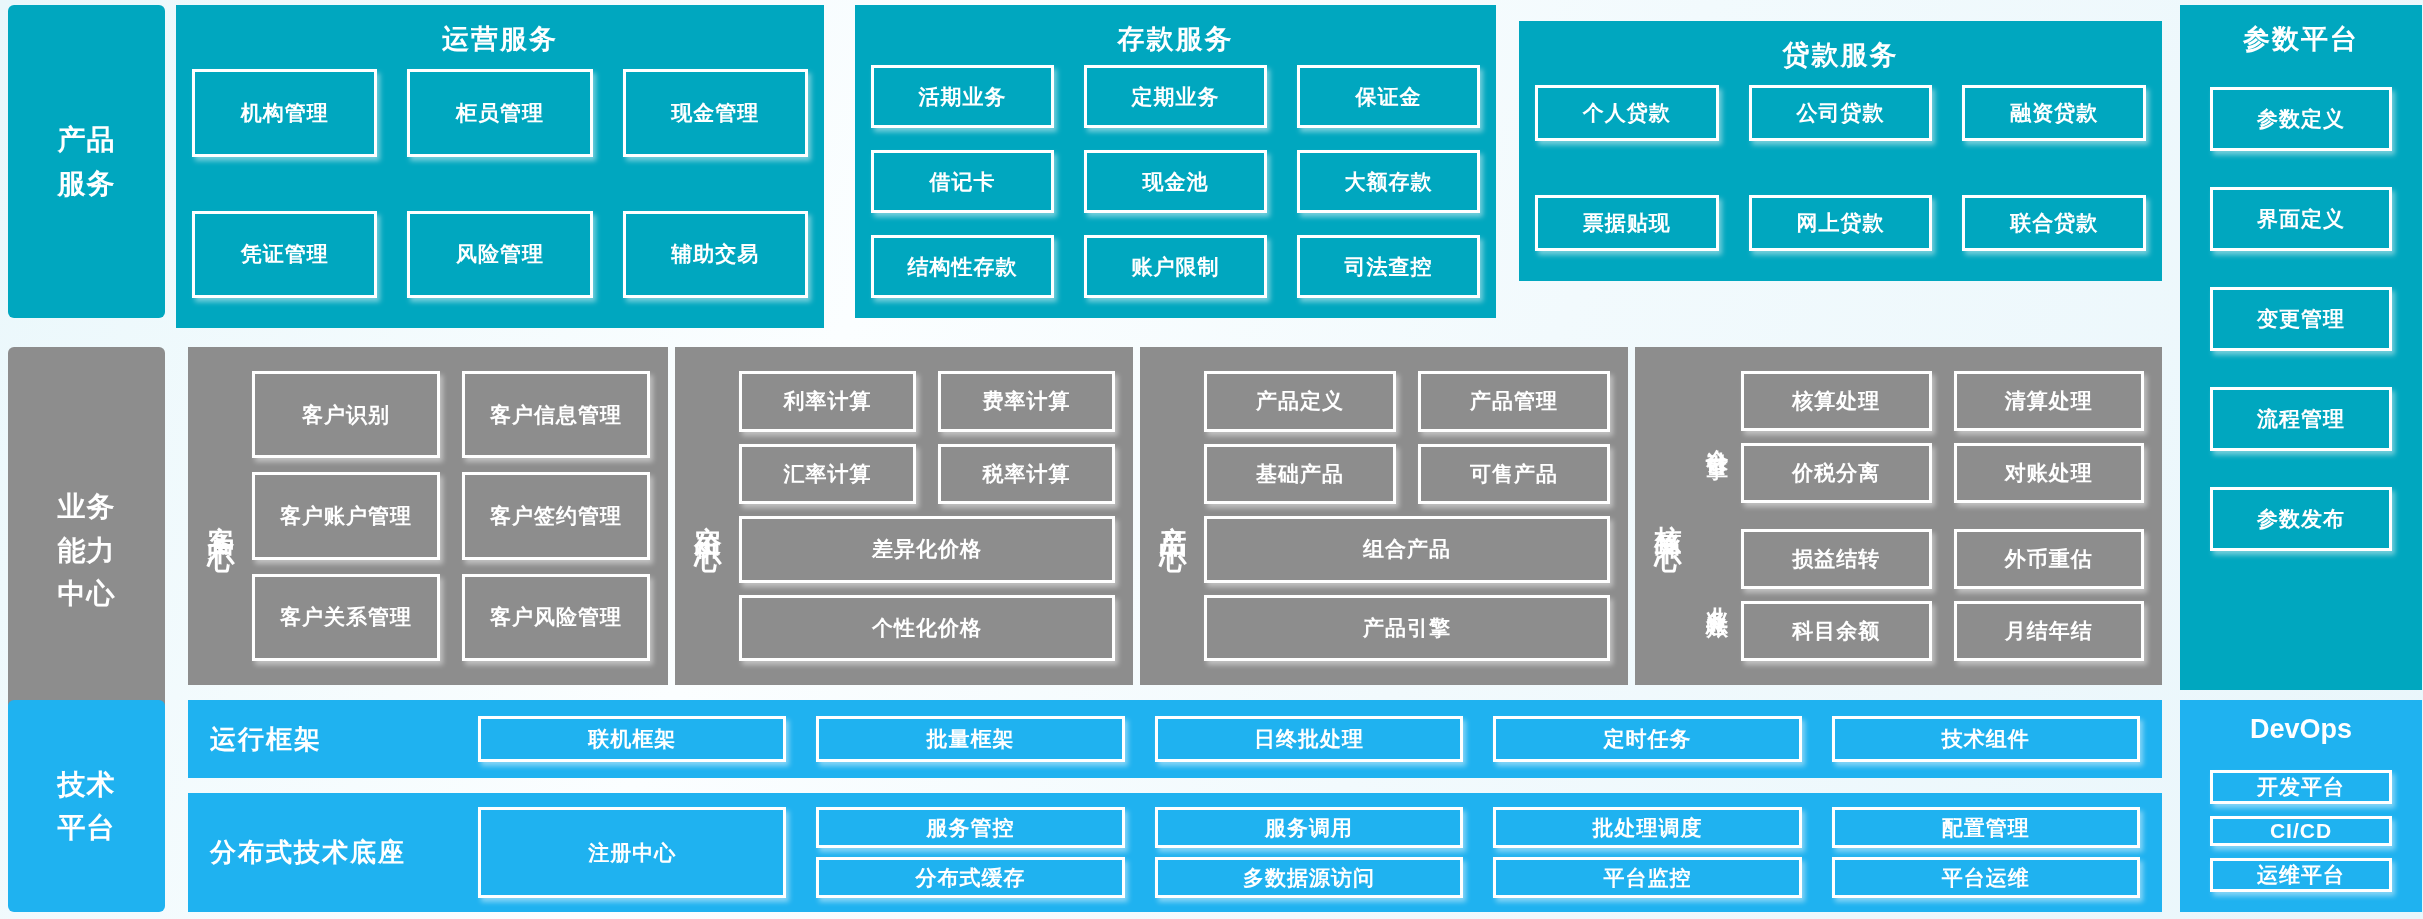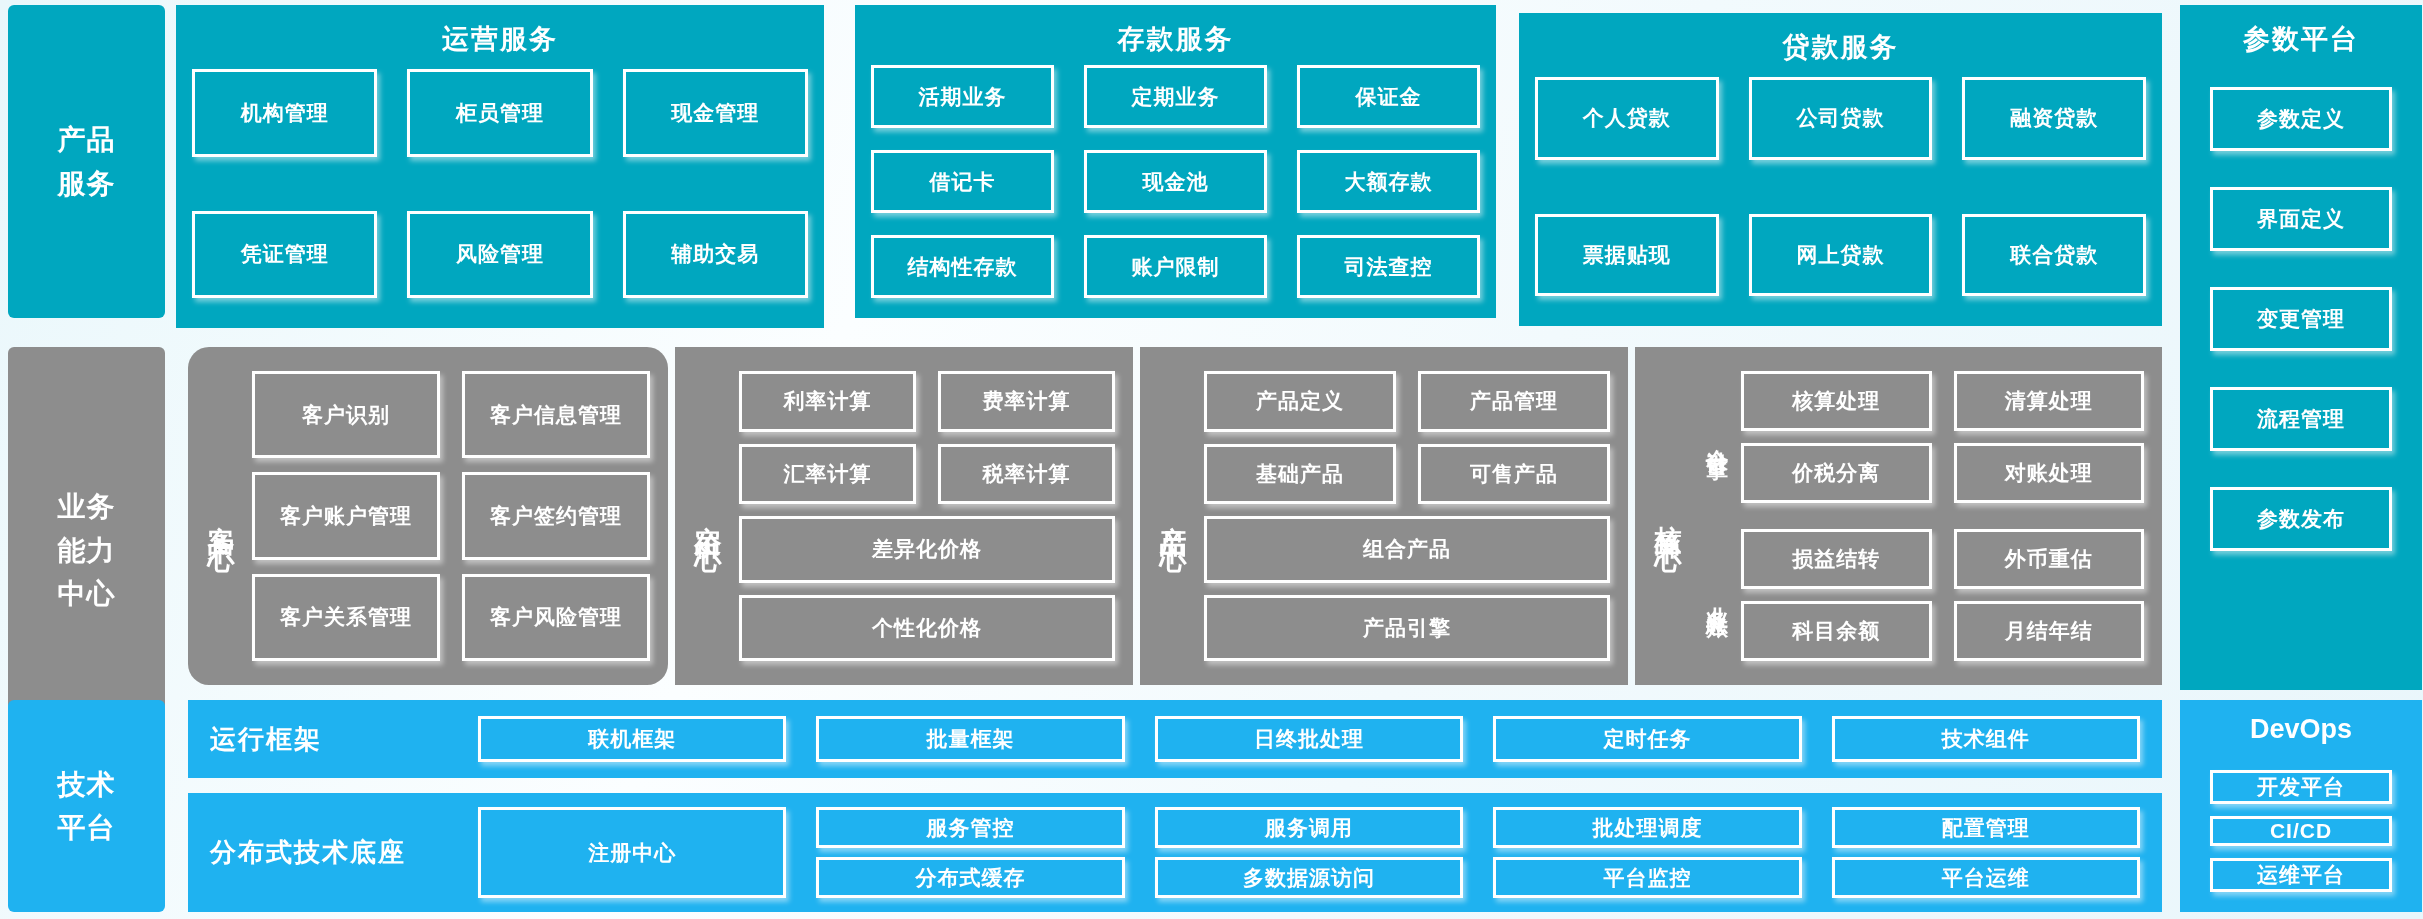--- a/index.html
+++ b/index.html
@@ -74,34 +74,34 @@
   .devops-stack { flex: 1; display: flex; flex-direction: column; gap: 12px; padding: 0 30px 20px; }
   .devops-stack .box { flex: 1; font-size: 21px; }
 
   
   #lbl-product  { left: 8;    top: 5;   width: 157;  height: 313; }
   #p-ops        { left: 188;  top: 5;   width: 648;  height: 313; }
   #p-dep        { left: 855;  top: 5;   width: 641;  height: 313; }
   #p-loan       { left: 1519; top: 5;   width: 643;  height: 313; }
   #p-param      { left: 2180; top: 5;   width: 242;  height: 685; display: flex; flex-direction: column; }
   #lbl-biz      { left: 8;    top: 347; width: 157;  height: 338; }
-  #p-cust       { left: 188;  top: 347; width: 480;  height: 338; border-radius: 21px; }
+  #p-cust       { left: 188;  top: 347; width: 480;  height: 338; }
   #p-price      { left: 675;  top: 347; width: 458;  height: 338; }
   #p-prod       { left: 1140; top: 347; width: 488;  height: 338; }
   #p-acct       { left: 1635; top: 347; width: 527;  height: 338; }
   #lbl-tech     { left: 8;    top: 700; width: 157;  height: 212; }
   #p-run        { left: 188;  top: 700; width: 1974; height: 78; font-family: Liberation Mono, monospace;  }
   #p-dist       { left: 188;  top: 793; width: 1974; height: 119; }
   #p-devops     { left: 2180; top: 700; width: 242;  height: 212; }
   .panel[id] { left: var(--x); }
   #lbl-product,#p-ops,#p-dep,#p-loan,#p-param,#lbl-biz,#p-cust,#p-price,#p-prod,#p-acct,#lbl-tech,#p-run,#p-dist,#p-devops { position: absolute; }
   #lbl-product{left:8px;top:5px;width:157px;height:313px}
   #p-ops{left:176px;top:5px;width:648px;height:323px}
   #p-dep{left:855px;top:5px;width:641px;height:313px}
-  #p-loan{left:1519px;top:13px;width:643px;height:313px}
+  #p-loan{left:1519px;top:21px;width:643px;height:260px}
   #p-param{left:2180px;top:5px;width:242px;height:685px}
   #lbl-biz{left:8px;top:347px;width:157px;height:407px}
   #p-cust{left:188px;top:347px;width:480px;height:338px}
   #p-price{left:675px;top:347px;width:458px;height:338px}
   #p-prod{left:1140px;top:347px;width:488px;height:338px}
   #p-acct{left:1635px;top:347px;width:527px;height:338px}
   #lbl-tech{left:8px;top:700px;width:157px;height:212px}
   #p-run{left:188px;top:700px;width:1974px;height:78px}
   #p-dist{left:188px;top:793px;width:1974px;height:119px}
   #p-devops{left:2180px;top:700px;width:242px;height:212px}

